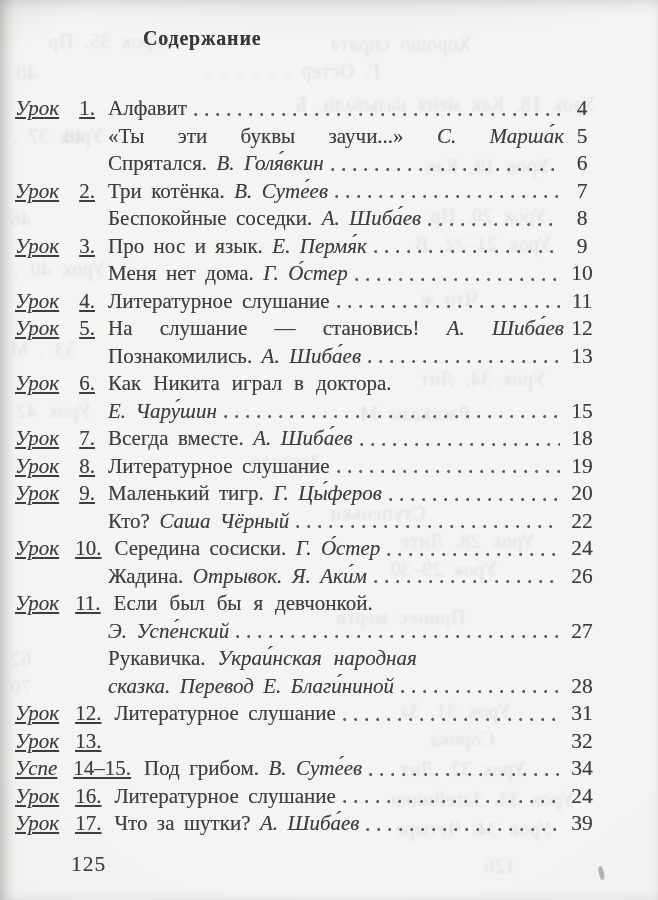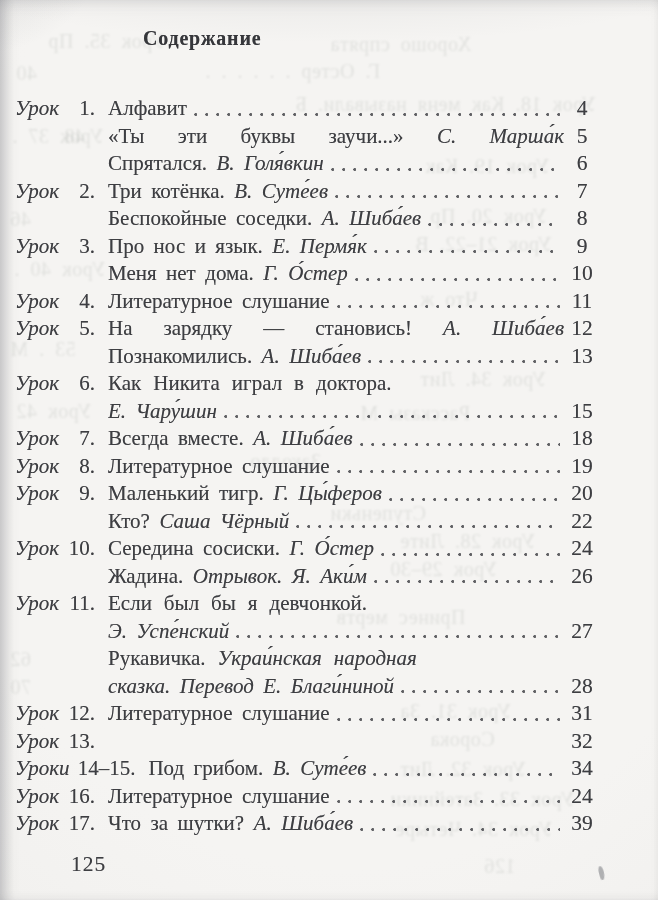--- a/index.html
+++ b/index.html
@@ -44,22 +44,22 @@
     font-size:21px;
     text-shadow:0 0 .45px rgba(61,62,66,.5);
   }
   .row{
     display:flex;align-items:baseline;
     height:27.5px;line-height:27.5px;
     word-spacing:.2em;
   }
   .lbl{
     flex:0 0 auto;min-width:93px;box-sizing:border-box;
-    display:inline-flex;justify-content:space-between;gap:8px;
-    padding-right:13px;white-space:nowrap;
+    display:inline-flex;justify-content:space-between;gap:16px;
+    padding-right:13px;white-space:nowrap;text-decoration:underline;
   }
   .lbl-word{font-style:italic;}
   .txt{flex:1 1 auto;min-width:0;display:flex;align-items:center;overflow:hidden;}
   .words{white-space:nowrap;}
   .txt.plain{word-spacing:.32em;}
   .txt.fill{display:block;text-align:justify;text-align-last:justify;}
   .txt.fill .words{white-space:normal;margin-top:41px;}
   .it{font-style:italic;}
   .leader{flex:1 1 auto;min-width:12px;align-self:stretch;position:relative;}
   .leader::before{
@@ -190,21 +190,21 @@
           <span class="words"><span class="rm">Литературное слушание</span></span>
           <span class="leader"></span>
         </span>
         <span class="pg">11</span>
       </div>
       <div class="row">
         <span class="lbl">
           <span class="lbl-word">Урок</span>
           <span class="lbl-num">5.</span>
         </span>
-        <span class="txt fill"><span class="words"><span class="rm">На зарядку — становись!</span> <span class="it">А. Шиба́ев</span></span></span>
+        <span class="txt fill"><span class="words"><span class="rm">На слушание — становись!</span> <span class="it">А. Шиба́ев</span></span></span>
         <span class="pg">12</span>
       </div>
       <div class="row">
         <span class="lbl"></span>
         <span class="txt">
           <span class="words"><span class="rm">Познакомились.</span> <span class="it">А. Шиба́ев</span></span>
           <span class="leader"></span>
         </span>
         <span class="pg">13</span>
       </div>
@@ -335,21 +335,21 @@
           <span class="lbl-word">Урок</span>
           <span class="lbl-num">13.</span>
         </span>
         <span class="txt">
           <span class="leader"></span>
         </span>
         <span class="pg">32</span>
       </div>
       <div class="row">
         <span class="lbl">
-          <span class="lbl-word">Уроки</span>
+          <span class="lbl-word">Успе</span>
           <span class="lbl-num">14–15.</span>
         </span>
         <span class="txt">
           <span class="words"><span class="rm">Под грибом.</span> <span class="it">В. Суте́ев</span></span>
           <span class="leader"></span>
         </span>
         <span class="pg">34</span>
       </div>
       <div class="row">
         <span class="lbl">

